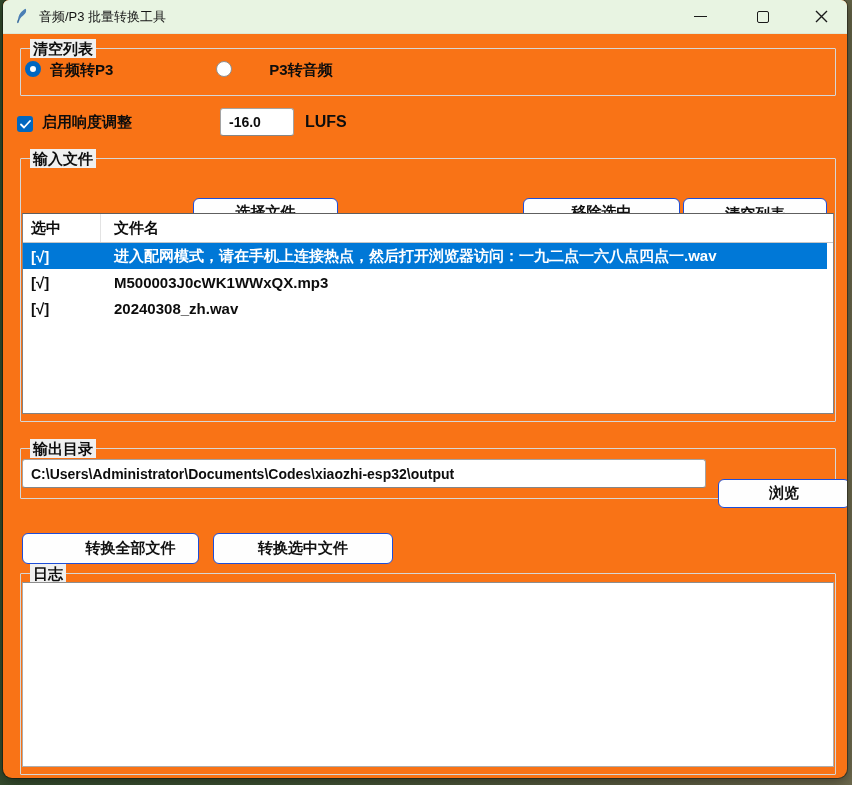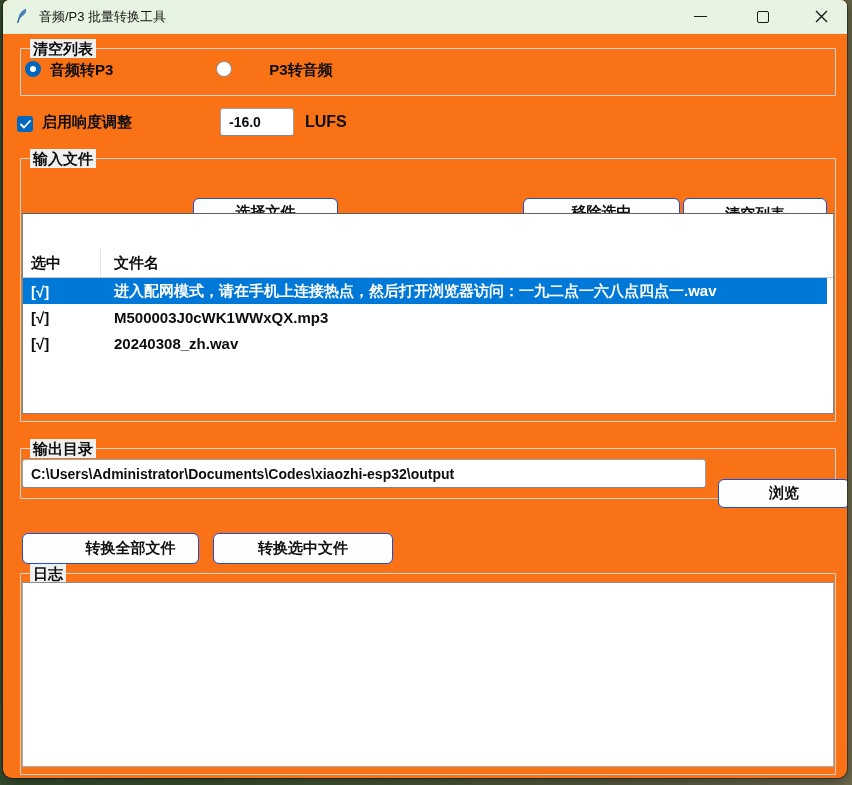--- a/index.html
+++ b/index.html
@@ -69,21 +69,21 @@
   .btn-remove{left:520px;top:178px;width:157px;height:29px;}
   .btn-clear{left:680px;top:178px;width:144px;height:32px;}
   .btn-browse{left:715px;top:459px;width:132px;height:29px;}
   .btn-convert-all{left:19px;top:513px;width:177px;height:31px;padding-left:40px;}
   .btn-convert-sel{left:210px;top:513px;width:180px;height:31px;}
   
   .filetable{
     position:absolute;left:19px;top:213px;width:812px;height:201px;box-sizing:border-box;
     background:#fff;border:1px solid #828282;border-top-color:#5f5f5f;
   }
-  .ft-header{display:flex;height:28px;border-bottom:1px solid #c6c6c6;background:#fff;margin-top:35px;}
+  .ft-header{display:flex;height:28px;border-bottom:1px solid #c6c6c6;background:#fff;}
   .ft-h1{width:78px;box-sizing:border-box;padding-left:8px;display:flex;align-items:center;
     font-size:15px;font-weight:700;color:#0d0d0d;border-right:1px solid #e3e3e3;}
   .ft-h2{flex:1;box-sizing:border-box;padding-left:13px;display:flex;align-items:center;
     font-size:15px;font-weight:700;color:#0d0d0d;}
   .ft-row{display:flex;height:26px;align-items:center;font-size:15px;font-weight:700;color:#0d0d0d;}
   .ft-row .c1{width:78px;box-sizing:border-box;padding-left:8px;white-space:nowrap;}
   .ft-row .c2{flex:1;box-sizing:border-box;padding-left:13px;white-space:nowrap;overflow:hidden;}
   .ft-row.selected{background:#0078d7;color:#fff;width:calc(100% - 6px);}
   
   .out-entry{position:absolute;left:19px;top:459px;width:684px;height:29px;}

